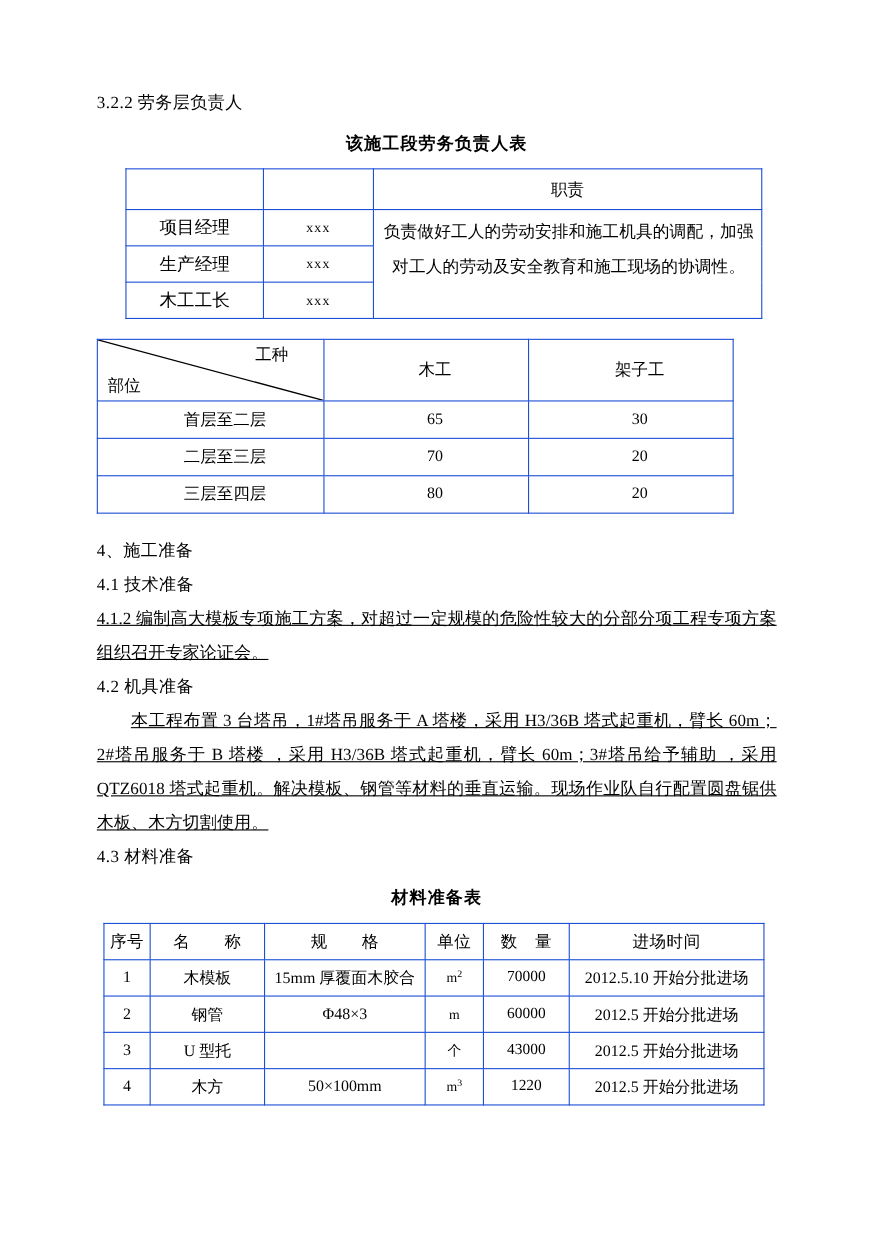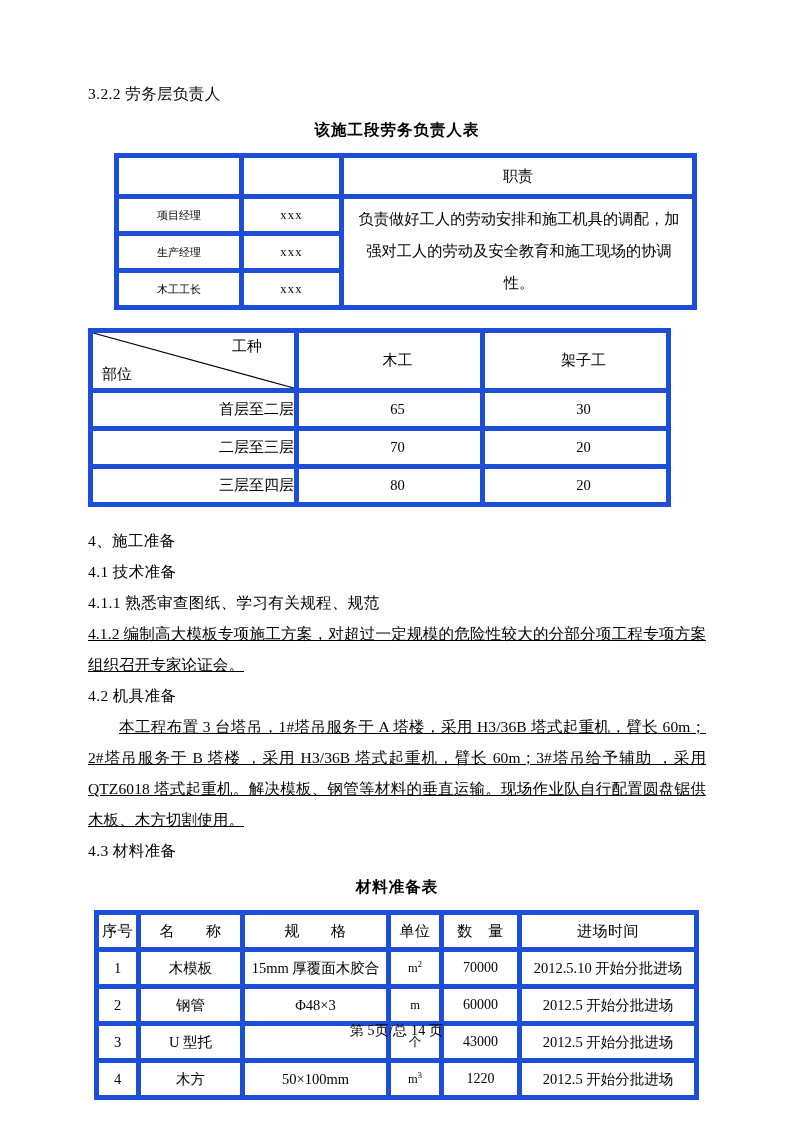--- a/index.html
+++ b/index.html
@@ -58,21 +58,21 @@
     letter-spacing: 1px;
     font-family: "DejaVu Sans", "Liberation Sans", sans-serif;
   }
 
   
   table {
     border-collapse: collapse;
     font-size: 14.5px;
   }
   table td, table th {
-    border: 5px solid #1d4ed8;
+    border: 1px solid #1d4ed8;
     padding: 0;
     font-weight: normal;
     vertical-align: middle;
     text-align: center;
   }
 
   
   .t-resp {
     width: 578px;
     margin-left: 26px;
@@ -80,21 +80,21 @@
   }
   .t-resp col.c1 { width: 125px; }
   .t-resp col.c2 { width: 100px; }
   .t-resp col.c3 { width: 353px; }
   .t-resp td { height: 32px; }
   .t-resp td.hdr-empty { height: 36px; }
   .t-resp td.duty-head {
     font-size: 15px;
   }
   .t-resp td.role {
-    font-size: 11px;
+    font-size: 16px;
   }
   .t-resp td.xxx {
     font-size: 12.5px;
     letter-spacing: 1.2px;
   }
   .t-resp td.duty-body {
     text-align: center;
     vertical-align: top;
     padding: 4px 5px 4px 7px;
     font-size: 15.2px;
@@ -130,21 +130,21 @@
     top: 4px;
     font-size: 15px;
   }
   .t-labour td.diag .d-bot {
     position: absolute;
     left: 9px;
     bottom: 4px;
     font-size: 15px;
   }
   .t-labour td.pos {
-    text-align: right;
+    text-align: center;
     padding-left: 26px;
   }
   .t-labour td.num {
     font-size: 14.5px;
   }
 
   
   .t-mat {
     width: 600px;
     margin-left: 6px;
@@ -259,21 +259,20 @@
           <td class="num">80</td>
           <td class="num">20</td>
         </tr>
       </tbody>
     </table>
 
     <div class="spacer-18"></div>
 
     <div class="heading">4、施工准备</div>
     <div class="heading">4.1 技术准备</div>
-    <div class="heading">4.1.1 熟悉审查图纸、学习有关规程、规范</div>
     <div class="para">4.1.2 编制高大模板专项施工方案，对超过一定规模的危险性较大的分部分项工程专项方案组织召开专家论证会。</div>
     <div class="heading">4.2 机具准备</div>
     <div class="para indent">本工程布置 3 台塔吊，1#塔吊服务于 A 塔楼，采用 H3/36B 塔式起重机，臂长 60m；2#塔吊服务于 B 塔楼 ，采用 H3/36B 塔式起重机，臂长 60m；3#塔吊给予辅助 ，采用 QTZ6018 塔式起重机。解决模板、钢管等材料的垂直运输。现场作业队自行配置圆盘锯供木板、木方切割使用。</div>
     <div class="heading">4.3 材料准备</div>
 
     <div class="spacer-8"></div>
 
     <div class="tbl-caption">材料准备表</div>
 
     <div class="spacer-10"></div>
@@ -326,14 +325,13 @@
           <td>50×100mm</td>
           <td class="unit"><span>m</span><sup>3</sup></td>
           <td class="qty">1220</td>
           <td class="date">2012.5 开始分批进场</td>
         </tr>
       </tbody>
     </table>
 
   </div>
 
-  <div class="footer">第 5页/总 14 页</div>
 </div>
 
 </body></html>

